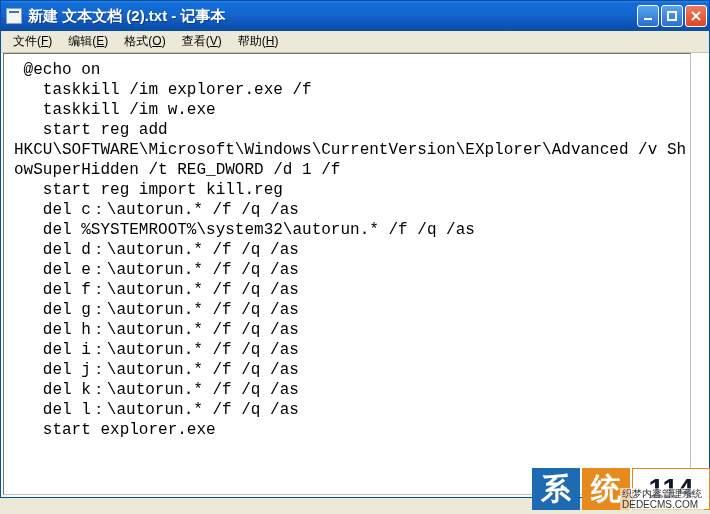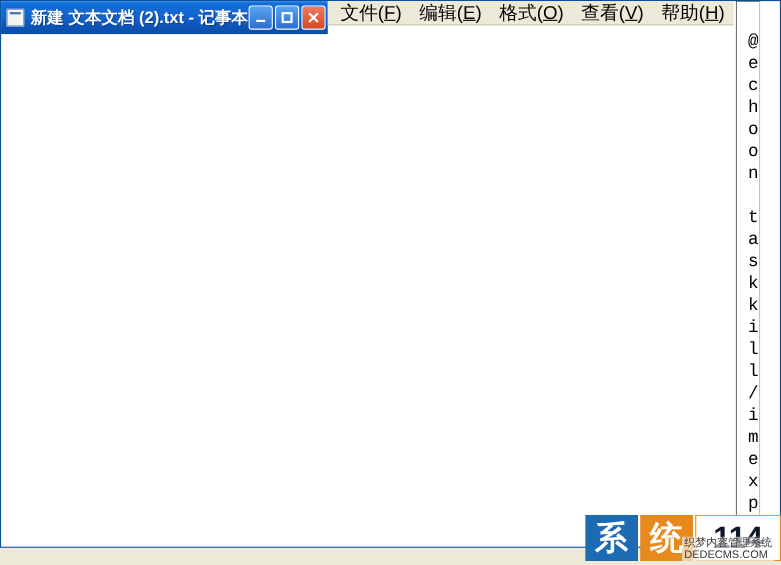--- a/index.html
+++ b/index.html
@@ -9,20 +9,21 @@
     width: 710px;
     height: 514px;
     overflow: hidden;
     position: relative;
   }
   .window {
     width: 710px;
     height: 498px;
     border: 1px solid #0a4f9e;
     display: flex;
+    flex-direction: column;
     background: #fff;
   }
   .titlebar {
     height: 30px;
     background: linear-gradient(to bottom, #2a80e8 0%, #116dd8 8%, #1565ce 45%, #0d53b8 80%, #0a4f9e 100%);
     display: flex;
     align-items: center;
     padding: 0 2px 0 5px;
     color: #fff;
   }
@@ -64,21 +65,21 @@
   }
   .win-btn svg { width: 12px; height: 12px; }
 
   .menubar {
     height: 22px;
     background: #ece9d8;
     border-bottom: 1px solid #c8c4b4;
     display: flex;
     align-items: center;
     padding-left: 4px;
-    font-size: 17px;
+    font-size: 12px;
     color: #000;
   }
   .menu-item {
     padding: 2px 8px;
     cursor: pointer;
   }
   .menu-item .hotkey { text-decoration: underline; }
 
   .content {
     flex: 1;

